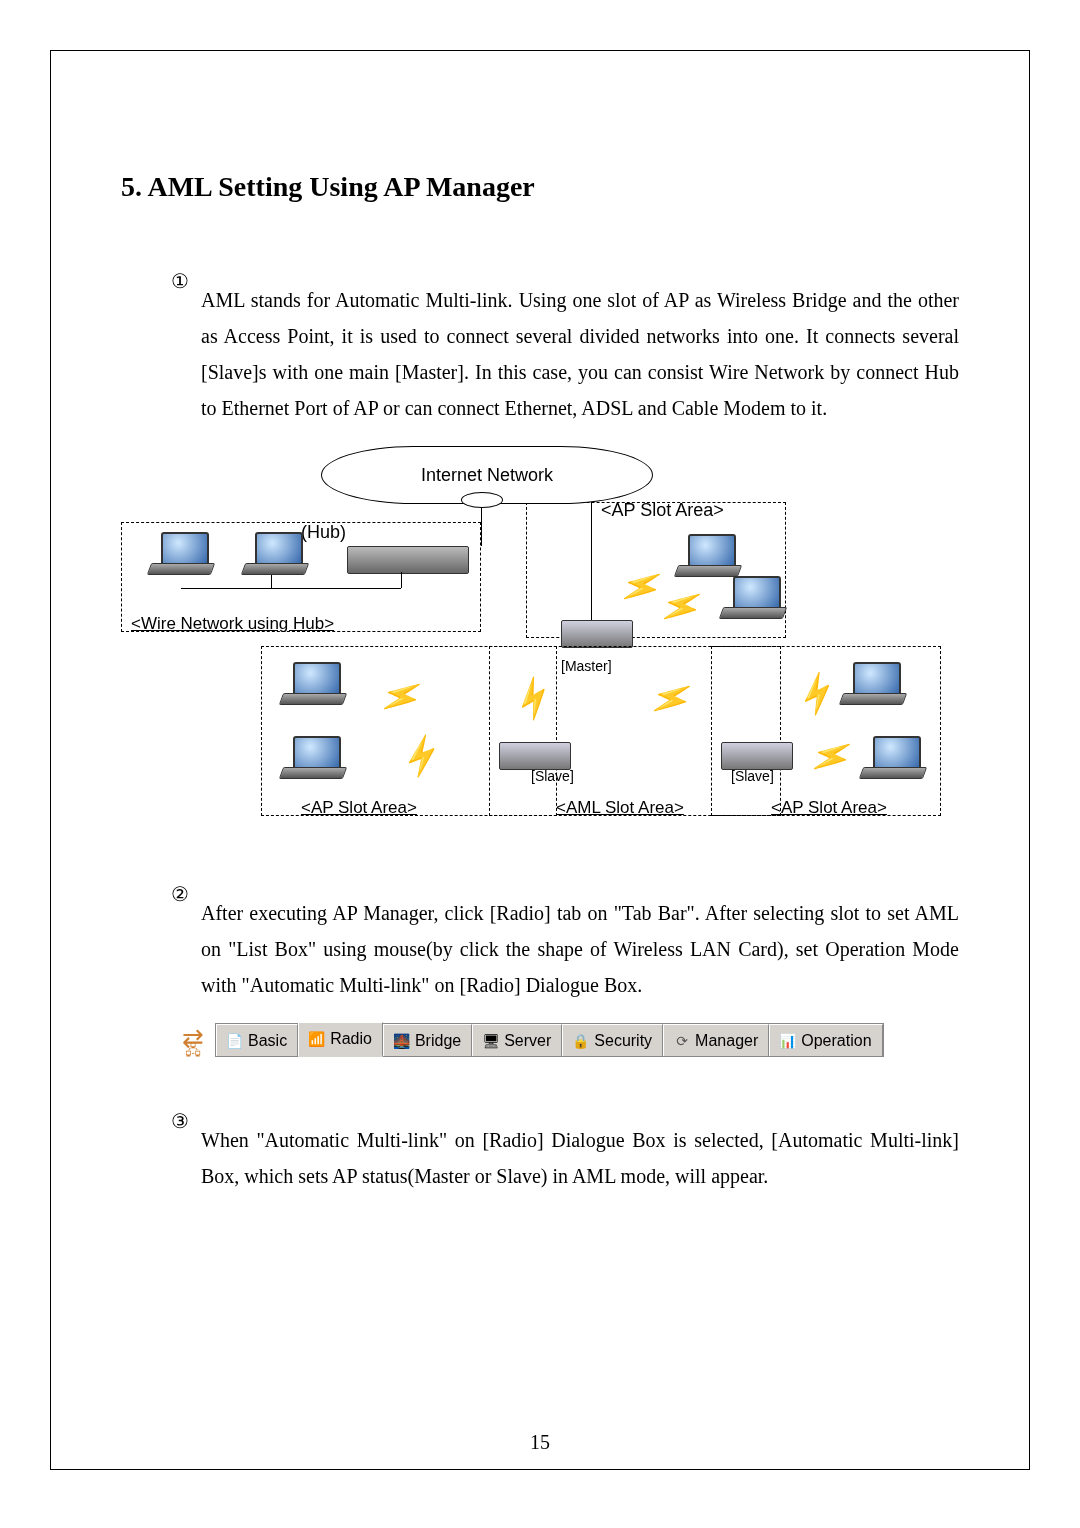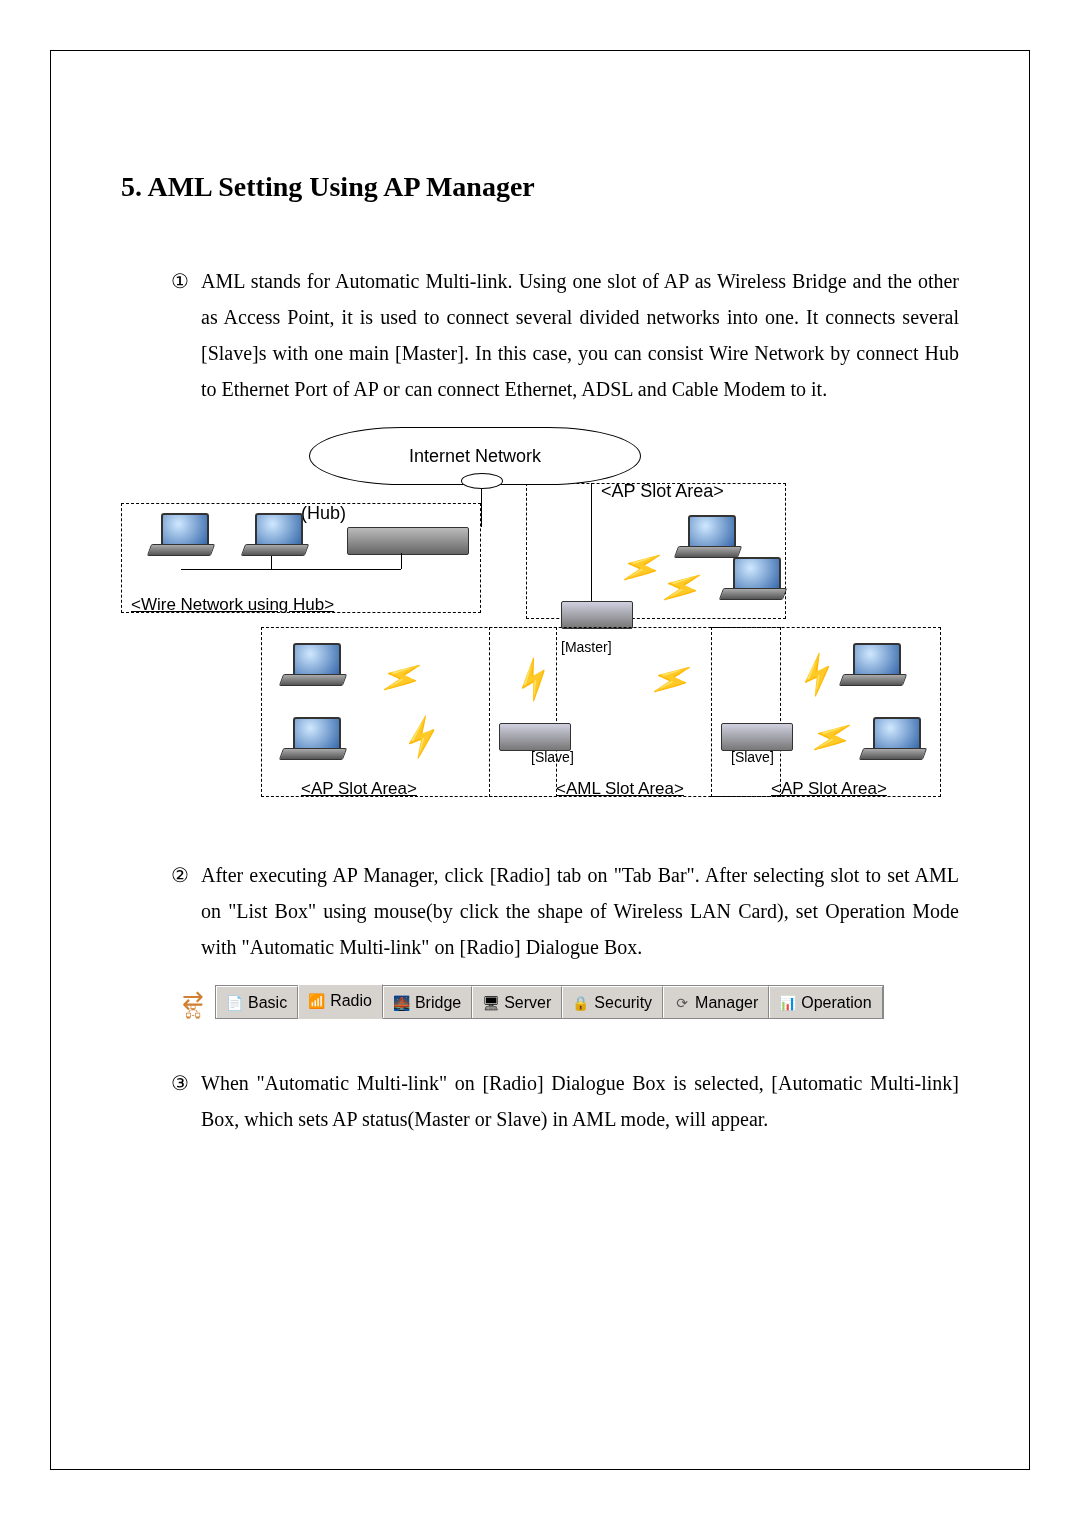--- a/index.html
+++ b/index.html
@@ -39,32 +39,33 @@
     flex: 0 0 auto;
     width: 30px;
     font-size: 20px;
     line-height: 1.8;
   }
   .numlist-text {
     flex: 1 1 auto;
     font-size: 20px;
     line-height: 1.8;
     text-align: justify;
+    margin-top: 19px;
   }
   .diagram-area {
     margin: 20px 0 40px -50px;
     width: 820px;
     height: 390px;
     position: relative;
     font-family: Arial, Helvetica, sans-serif;
     font-size: 18px;
   }
   .cloud {
     position: absolute;
-    left: 188px;
+    left: 200px;
     top: 0;
     width: 330px;
     height: 56px;
     border: 1.5px solid #000;
     background: #fff;
     border-radius: 50% / 90%;
     display: flex;
     align-items: center;
     justify-content: center;
     z-index: 3;
@@ -361,13 +362,14 @@
         </div>
       </div>
     </div>
 
     <div class="numlist-row">
       <div class="numlist-marker">③</div>
       <div class="numlist-text">When "Automatic Multi-link" on [Radio] Dialogue Box is selected, [Automatic Multi-link] Box, which sets AP status(Master or Slave) in AML mode, will appear.</div>
     </div>
   </div>
 
+  <div class="page-number">15</div>
 </div>
 
 </body></html>

